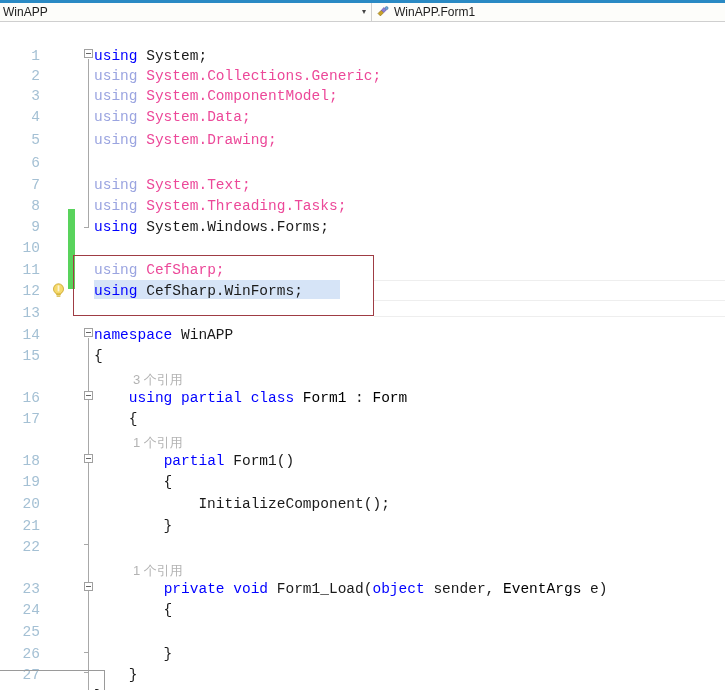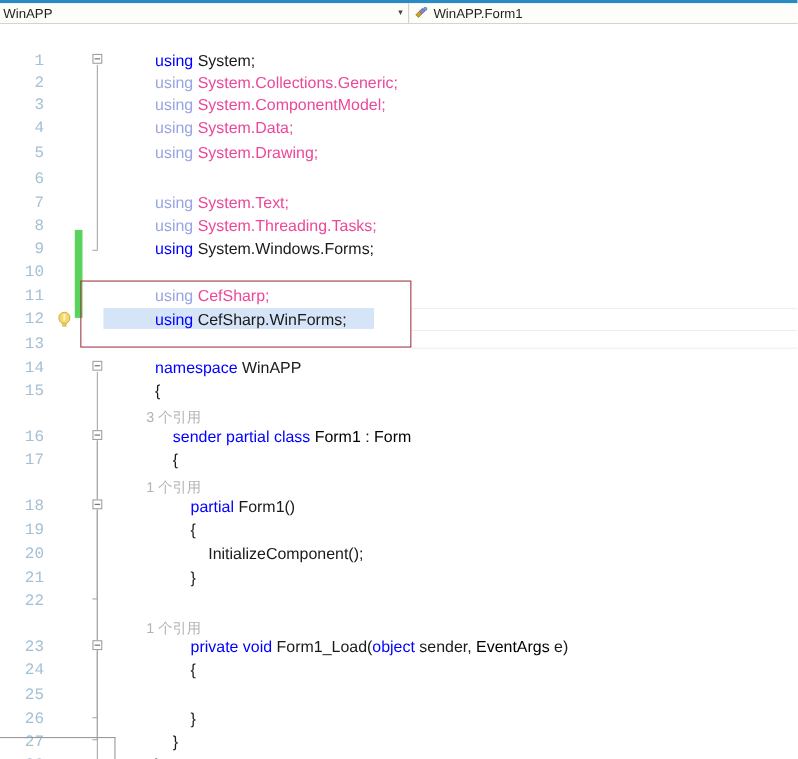--- a/index.html
+++ b/index.html
@@ -101,24 +101,23 @@
     width: 40px;
     text-align: right;
     color: #a4c0d4;
     font-family: "Liberation Mono", monospace;
     font-size: 14.5px;
   }
   .code {
     position: absolute;
     left: 94px;
     white-space: pre;
-    font-family: Liberation Sans, sans-serif;
+    font-family: Liberation Mono, monospace;
     font-size: 14.5px;
     color: #1a1a1a;
-    margin-left: 47px;
   }
   .codelens {
     position: absolute;
     left: 133px;
     color: #b3b3b3;
     font-family: "Liberation Sans", sans-serif;
     font-size: 13px;
     white-space: pre;
   }
 
@@ -277,21 +276,21 @@
       <div class="row" style="top: 131px;"><span class="lineno">6</span></div>
       <div class="row" style="top: 153px;"><span class="lineno">7</span><span class="code"><span class="dim-kw">using </span><span class="dim-plain">System.Text;</span></span></div>
       <div class="row" style="top: 174px;"><span class="lineno">8</span><span class="code"><span class="dim-kw">using </span><span class="dim-plain">System.Threading.Tasks;</span></span></div>
       <div class="row" style="top: 195px;"><span class="lineno">9</span><span class="code"><span class="kw">using </span><span class="plain">System.Windows.Forms;</span></span></div>
       <div class="row" style="top: 216px;"><span class="lineno">10</span><span class="code"></span></div>
       <div class="row" style="top: 238px;"><span class="lineno">11</span><span class="code"><span class="dim-kw">using </span><span class="dim-plain">CefSharp;</span></span></div>
       <div class="row" style="top: 259px;"><span class="lineno">12</span><span class="code"><span class="kw">using </span><span class="plain">CefSharp.WinForms;</span></span></div>
       <div class="row" style="top: 281px;"><span class="lineno">13</span><span class="code"></span></div>
       <div class="row" style="top: 303px;"><span class="lineno">14</span><span class="code"><span class="kw">namespace </span><span class="plain">WinAPP</span></span></div>
       <div class="row" style="top: 324px;"><span class="lineno">15</span><span class="code"><span class="plain">{</span></span></div>
-      <div class="row" style="top: 366px;"><span class="lineno">16</span><span class="code"><span class="plain">    </span><span class="kw">sender partial class </span><span class="type">Form1</span><span class="plain"> : </span><span class="type">Form</span></span></div>
+      <div class="row" style="top: 366px;"><span class="lineno">16</span><span class="code"><span class="plain">    </span><span class="kw">using partial class </span><span class="type">Form1</span><span class="plain"> : </span><span class="type">Form</span></span></div>
       <div class="row" style="top: 387px;"><span class="lineno">17</span><span class="code"><span class="plain">    {</span></span></div>
       <div class="row" style="top: 429px;"><span class="lineno">18</span><span class="code"><span class="plain">        </span><span class="kw">partial </span><span class="plain">Form1()</span></span></div>
       <div class="row" style="top: 450px;"><span class="lineno">19</span><span class="code"><span class="plain">        {</span></span></div>
       <div class="row" style="top: 472px;"><span class="lineno">20</span><span class="code"><span class="plain">            InitializeComponent();</span></span></div>
       <div class="row" style="top: 494px;"><span class="lineno">21</span><span class="code"><span class="plain">        }</span></span></div>
       <div class="row" style="top: 515px;"><span class="lineno">22</span><span class="code"></span></div>
       <div class="row" style="top: 557px;"><span class="lineno">23</span><span class="code"><span class="plain">        </span><span class="kw">private void </span><span class="plain">Form1_Load(</span><span class="kw">object</span><span class="plain"> sender, </span><span class="type">EventArgs</span><span class="plain"> e)</span></span></div>
       <div class="row" style="top: 578px;"><span class="lineno">24</span><span class="code"><span class="plain">        {</span></span></div>
       <div class="row" style="top: 600px; padding-left: 17px;"><span class="lineno">25</span><span class="code"></span></div>
       <div class="row" style="top: 622px;"><span class="lineno">26</span><span class="code"><span class="plain">        }</span></span></div>

